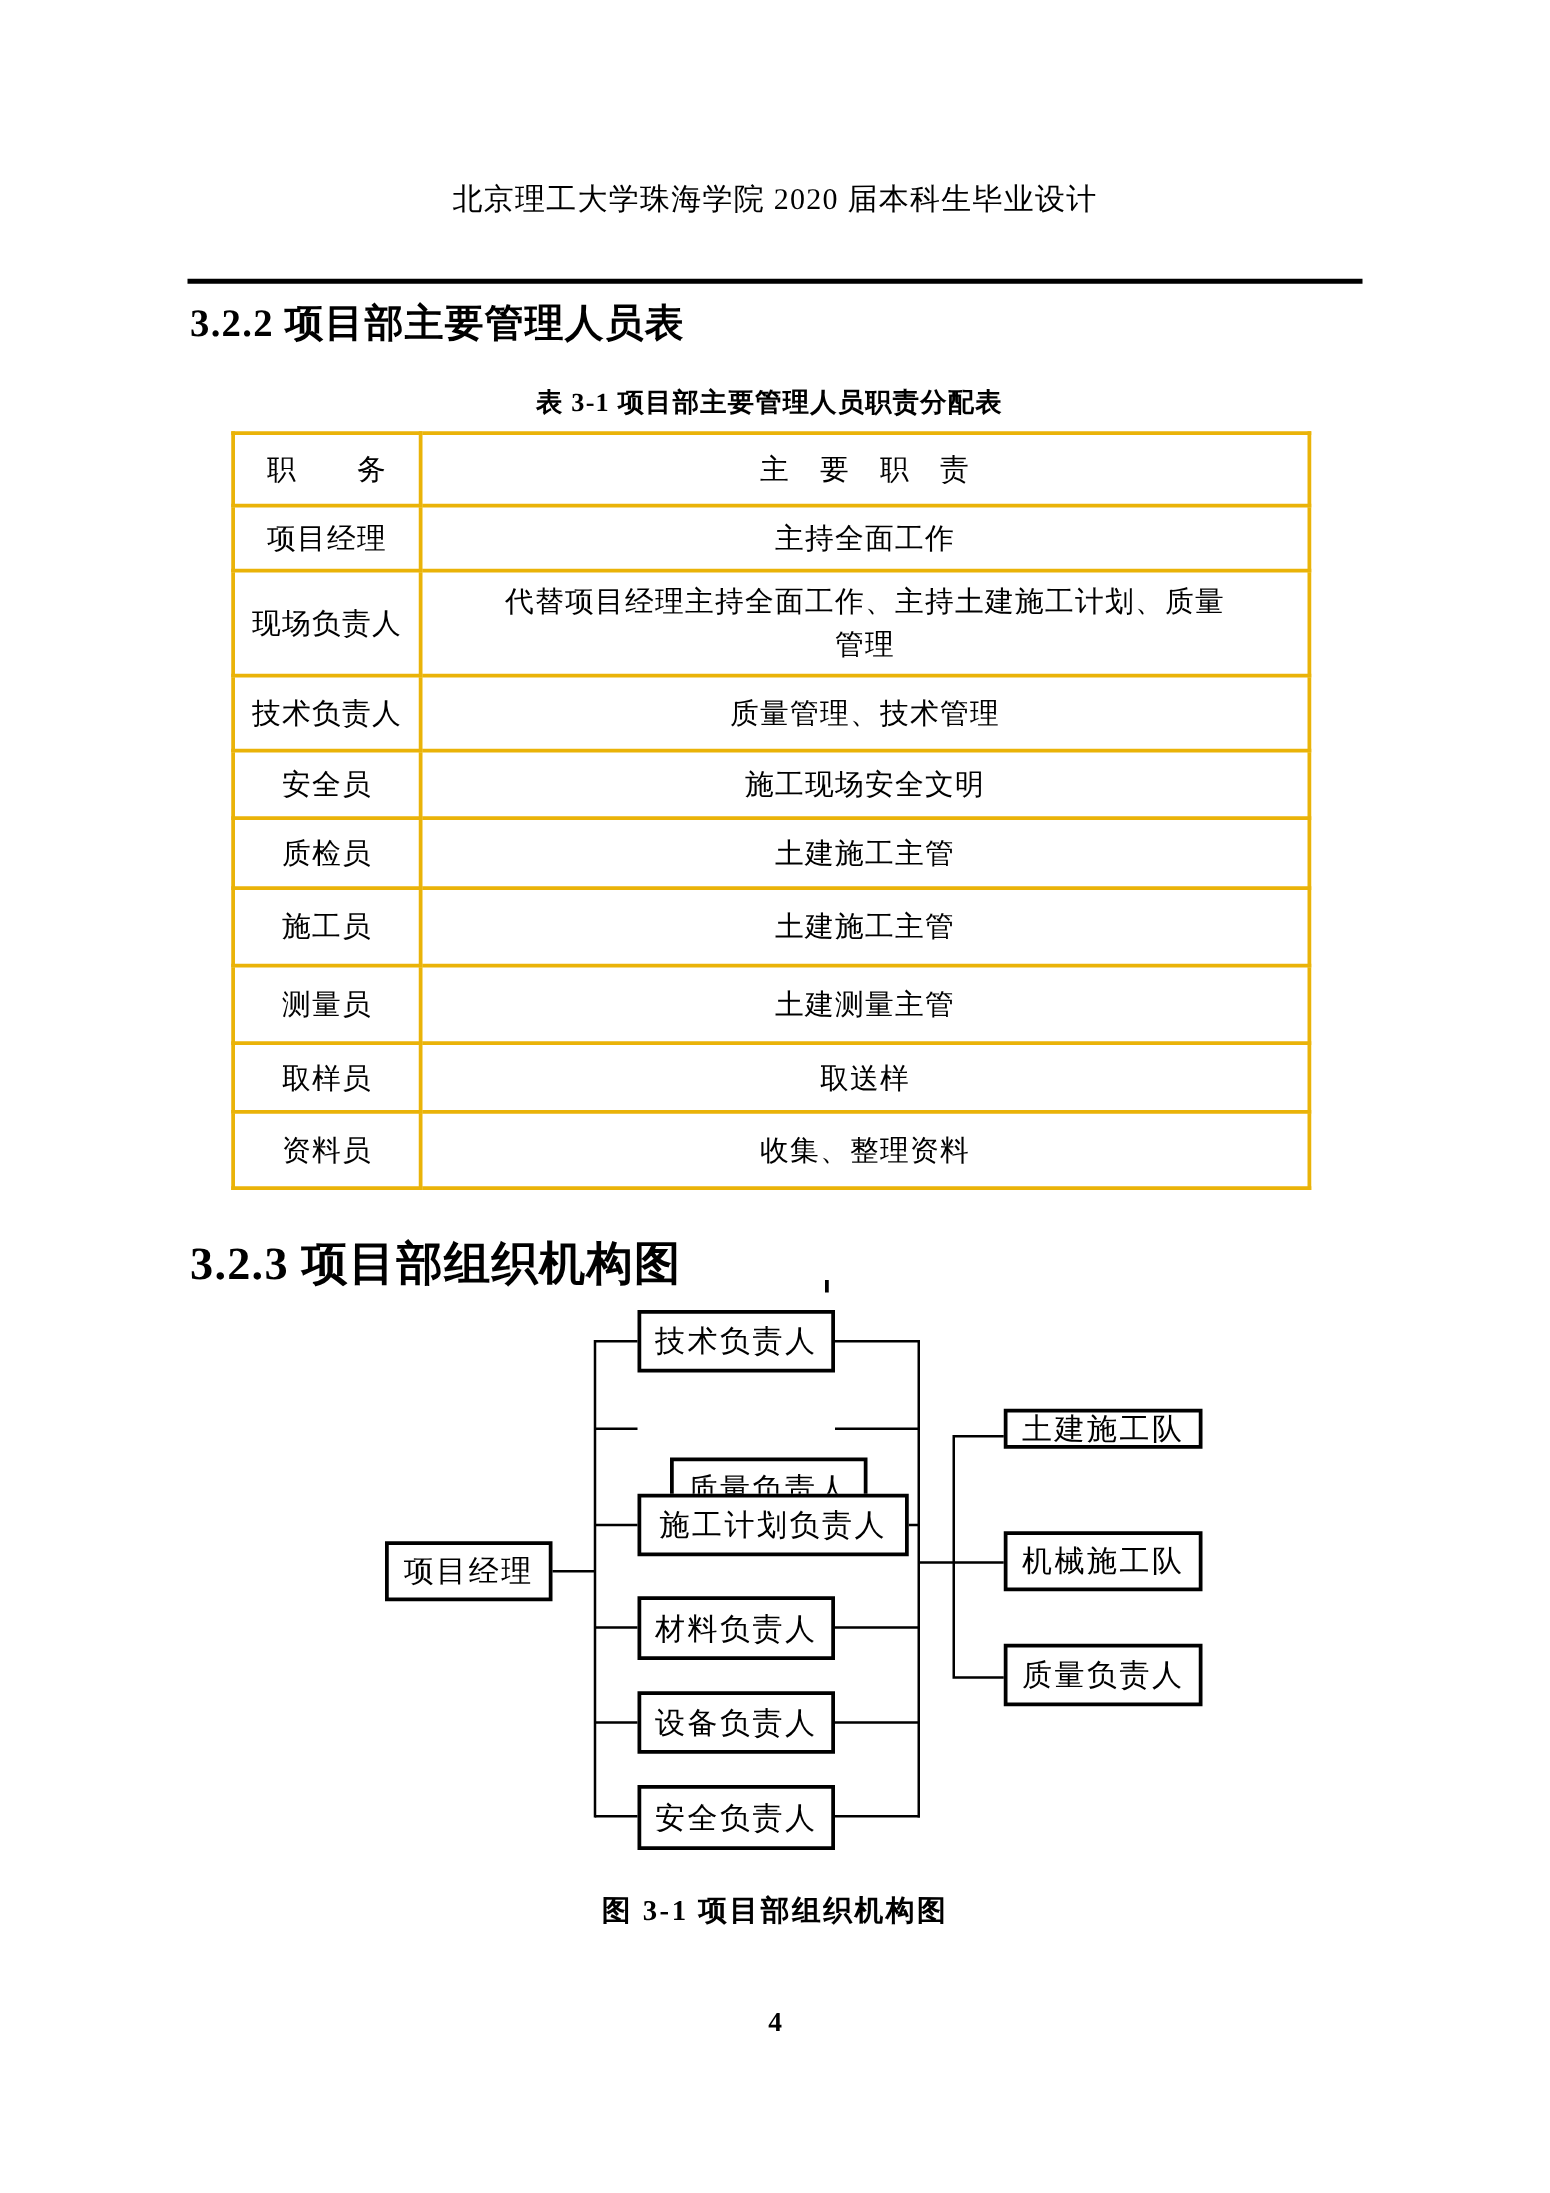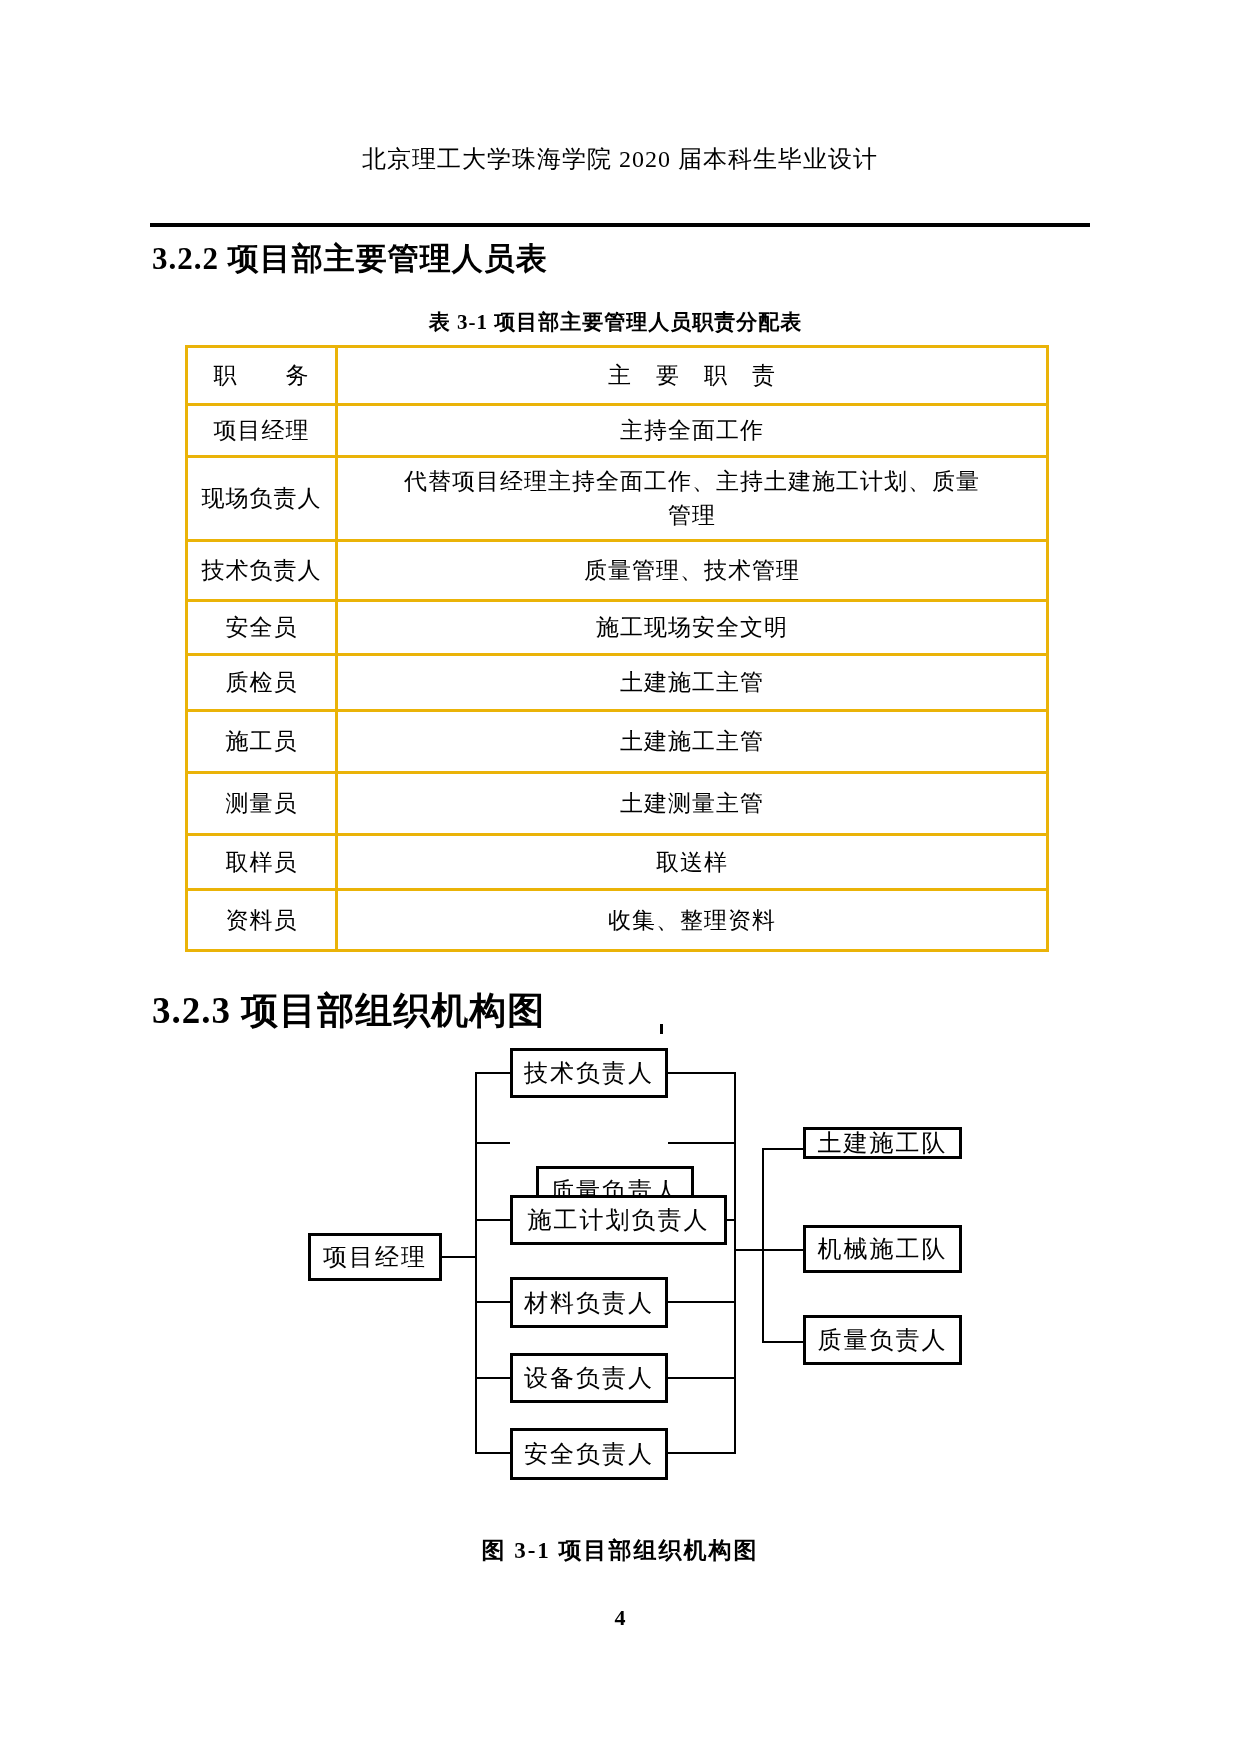--- a/index.html
+++ b/index.html
@@ -73,21 +73,21 @@
   #l-safety-r   { left:668px; top:1452px; width:68px; }
   #l-spineR     { left:734px; top:1072px; height:382px; }
   #l-trunk      { left:736px; top:1249px; width:67px; }
   #l-spineT     { left:762px; top:1148px; height:195px; }
   #l-civil-c    { left:764px; top:1148px; width:39px; }
   #l-pipe-c     { left:764px; top:1341px; width:39px; }
   .stray-mark   { position:absolute; left:660px; top:1024px; width:3px; height:10px; background:#000; }
   
   .fig-caption {
     position:absolute; top:1513px; left:0; width:1240px;
-    text-align:center; font-size:23px; font-weight:bold; letter-spacing:2px;margin-top:22px;
+    text-align:center; font-size:23px; font-weight:bold; letter-spacing:2px;
   }
   .page-number {
     position:absolute; top:1605px; left:0; width:1240px;
     text-align:center; font-size:22px; font-weight:bold;
   }
 </style>
 </head>
 <body>
 
 <div class="page">

